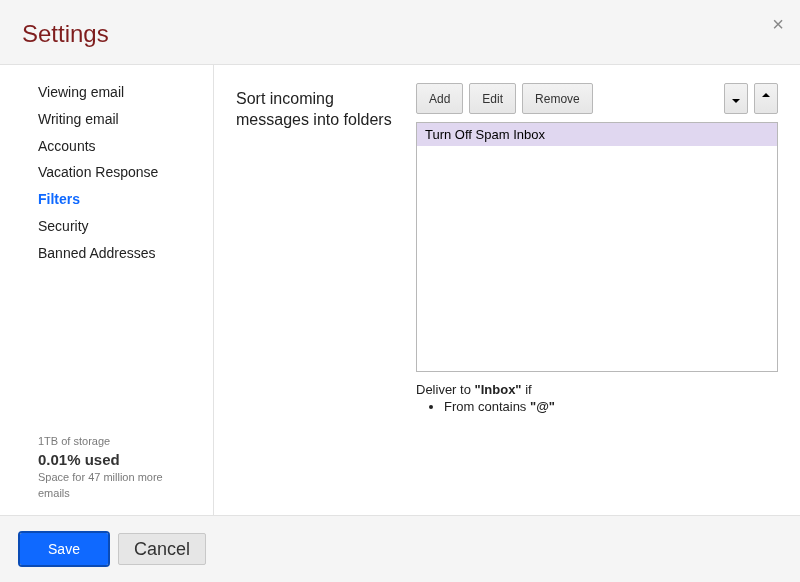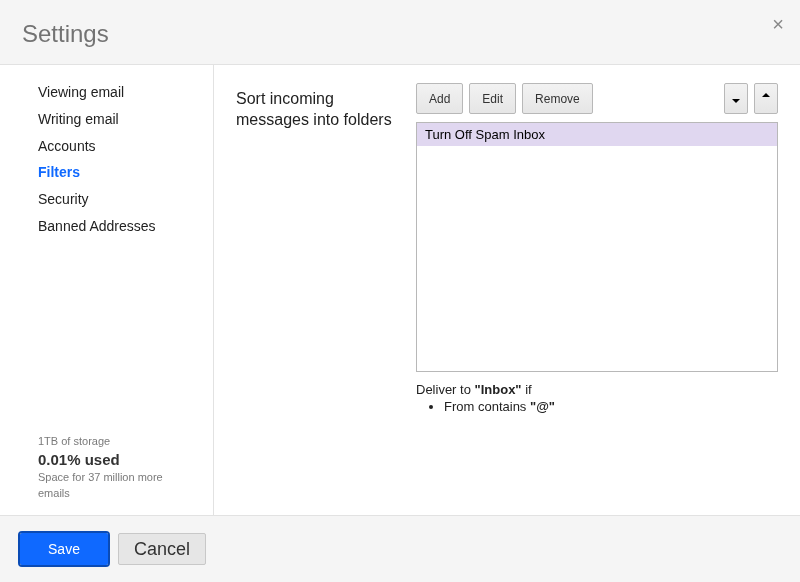--- a/index.html
+++ b/index.html
@@ -20,21 +20,21 @@
       flex-direction: column;
       position: relative;
     }
     .header {
       padding: 20px 22px 16px 22px;
       position: relative;
     }
     .header h1 {
       font-size: 24px;
       font-weight: 400;
-      color: #737373;
+      color: #7f1d1d;
     }
     .close-icon {
       position: absolute;
       top: 14px;
       right: 16px;
       font-size: 20px;
       color: #888;
       cursor: pointer;
       line-height: 1;
     }
@@ -182,28 +182,29 @@
     <span class="close-icon">×</span>
   </div>
 
   <div class="body">
 
     <div class="sidebar">
       <div class="sidebar-items">
         <div class="sidebar-item">Viewing email</div>
         <div class="sidebar-item">Writing email</div>
         <div class="sidebar-item">Accounts</div>
+        <div class="sidebar-item">Vacation Response</div>
         <div class="sidebar-item active">Filters</div>
         <div class="sidebar-item">Security</div>
         <div class="sidebar-item">Banned Addresses</div>
       </div>
       <div class="storage">
         <div class="storage-line1">1TB of storage</div>
         <div class="storage-line2">0.01% used</div>
-        <div class="storage-line3">Space for 37 million more emails</div>
+        <div class="storage-line3">Space for 47 million more emails</div>
       </div>
     </div>
 
     <div class="main">
       <div class="label-col">Sort incoming messages into folders</div>
       <div class="filter-col">
         <div class="toolbar">
           <button class="btn">Add</button>
           <button class="btn">Edit</button>
           <button class="btn">Remove</button>

